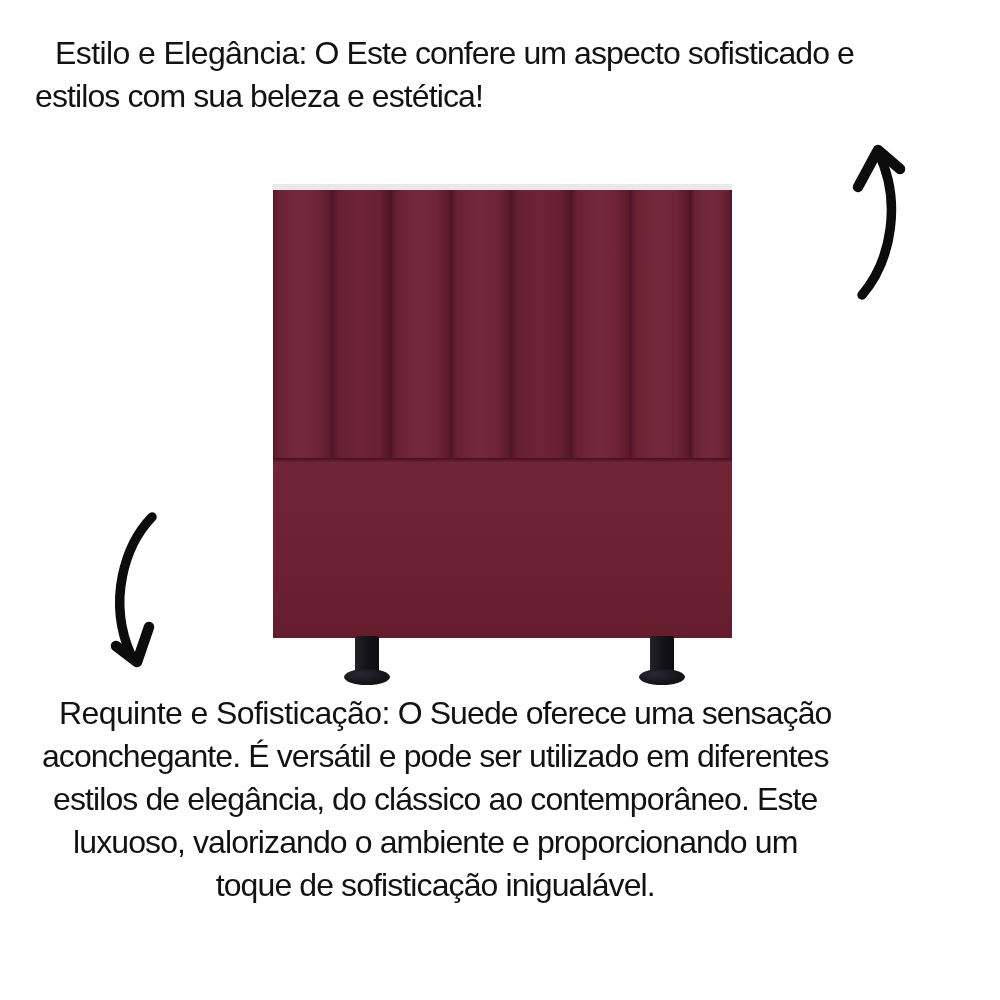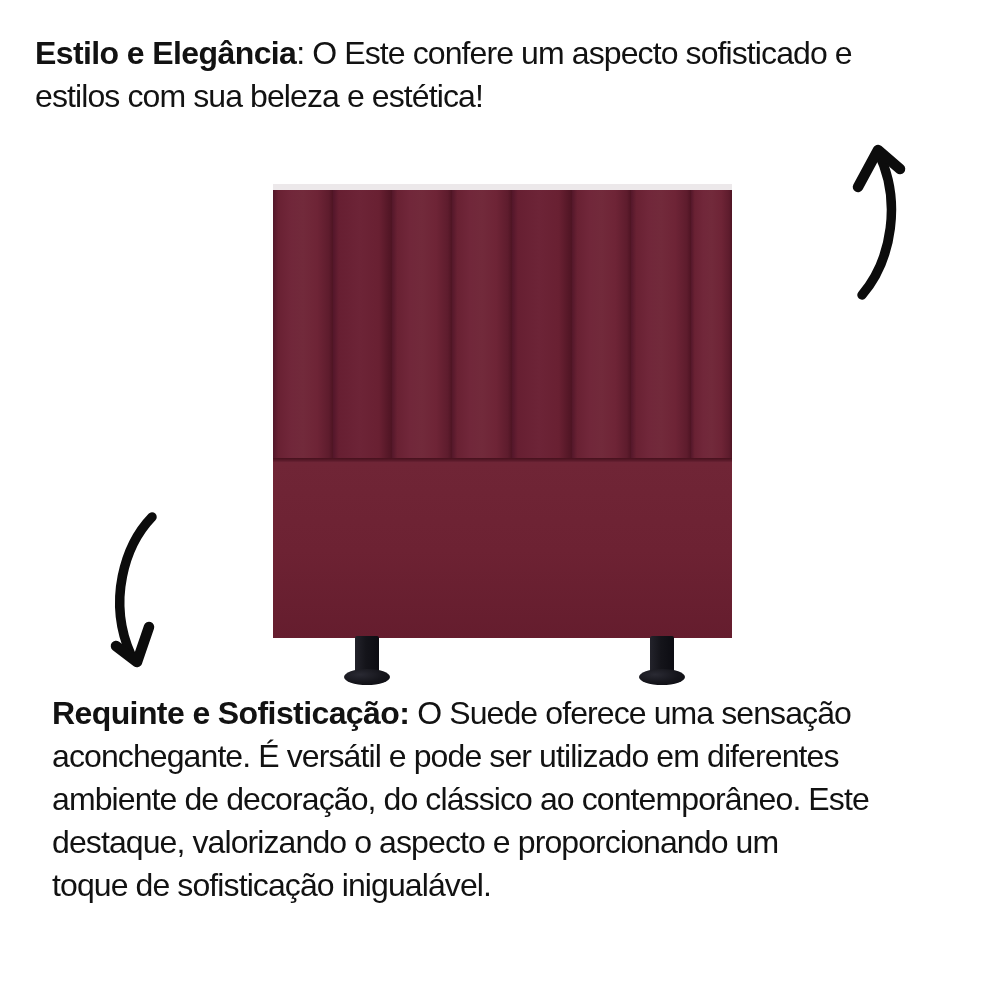--- a/index.html
+++ b/index.html
@@ -11,23 +11,23 @@
     overflow:hidden;
   }
   .para {
     position:absolute;
     color:#121212;
     font-size:32px;
     line-height:43px;
     letter-spacing:-0.9px;
   }
   .para .line { display:block; white-space:nowrap; }
-  .para strong { font-weight:bold; letter-spacing:-0.6px; }
+  .para strong { font-weight:normal; letter-spacing:-0.6px;margin-left:20px; }
   #intro { left:35px; top:32px; }
-  #outro { left:52px; top:692px; }
+  #outro { left:39px; top:692px;text-align:center; }
 
   
   #headboard {
     position:absolute;
     left:273px; top:184px;
     width:459px; height:454px;
     box-shadow: inset 0 0 22px rgba(40,5,15,.30);
   }
   #hb-topstrip {
     position:absolute; left:0; top:0; right:0; height:6px;
@@ -116,16 +116,16 @@
 </svg>
 
 <svg class="arrow-svg" id="arrow-down" width="115" height="178" viewBox="0 0 115 178">
   <path d="M 59 14 C 32 42, 14 98, 38 152" fill="none" stroke="#0c0c0c" stroke-width="9.5" stroke-linecap="round"></path>
   <path d="M 23 143 L 44 159 L 56 124" fill="none" stroke="#0c0c0c" stroke-width="10.5" stroke-linecap="round" stroke-linejoin="round"></path>
 </svg>
 
 <div class="para" id="outro">
   <span class="line"><strong>Requinte e Sofisticação:</strong><span> O Suede oferece uma sensação</span></span>
   <span class="line">aconchegante. É versátil e pode ser utilizado em diferentes</span>
-  <span class="line">ambiente de decoração, do clássico ao contemporâneo. Este</span>
-  <span class="line">destaque, valorizando o aspecto e proporcionando um</span>
+  <span class="line">estilos de elegância, do clássico ao contemporâneo. Este</span>
+  <span class="line">luxuoso, valorizando o ambiente e proporcionando um</span>
   <span class="line">toque de sofisticação inigualável.</span>
 </div>
 
 </body></html>

